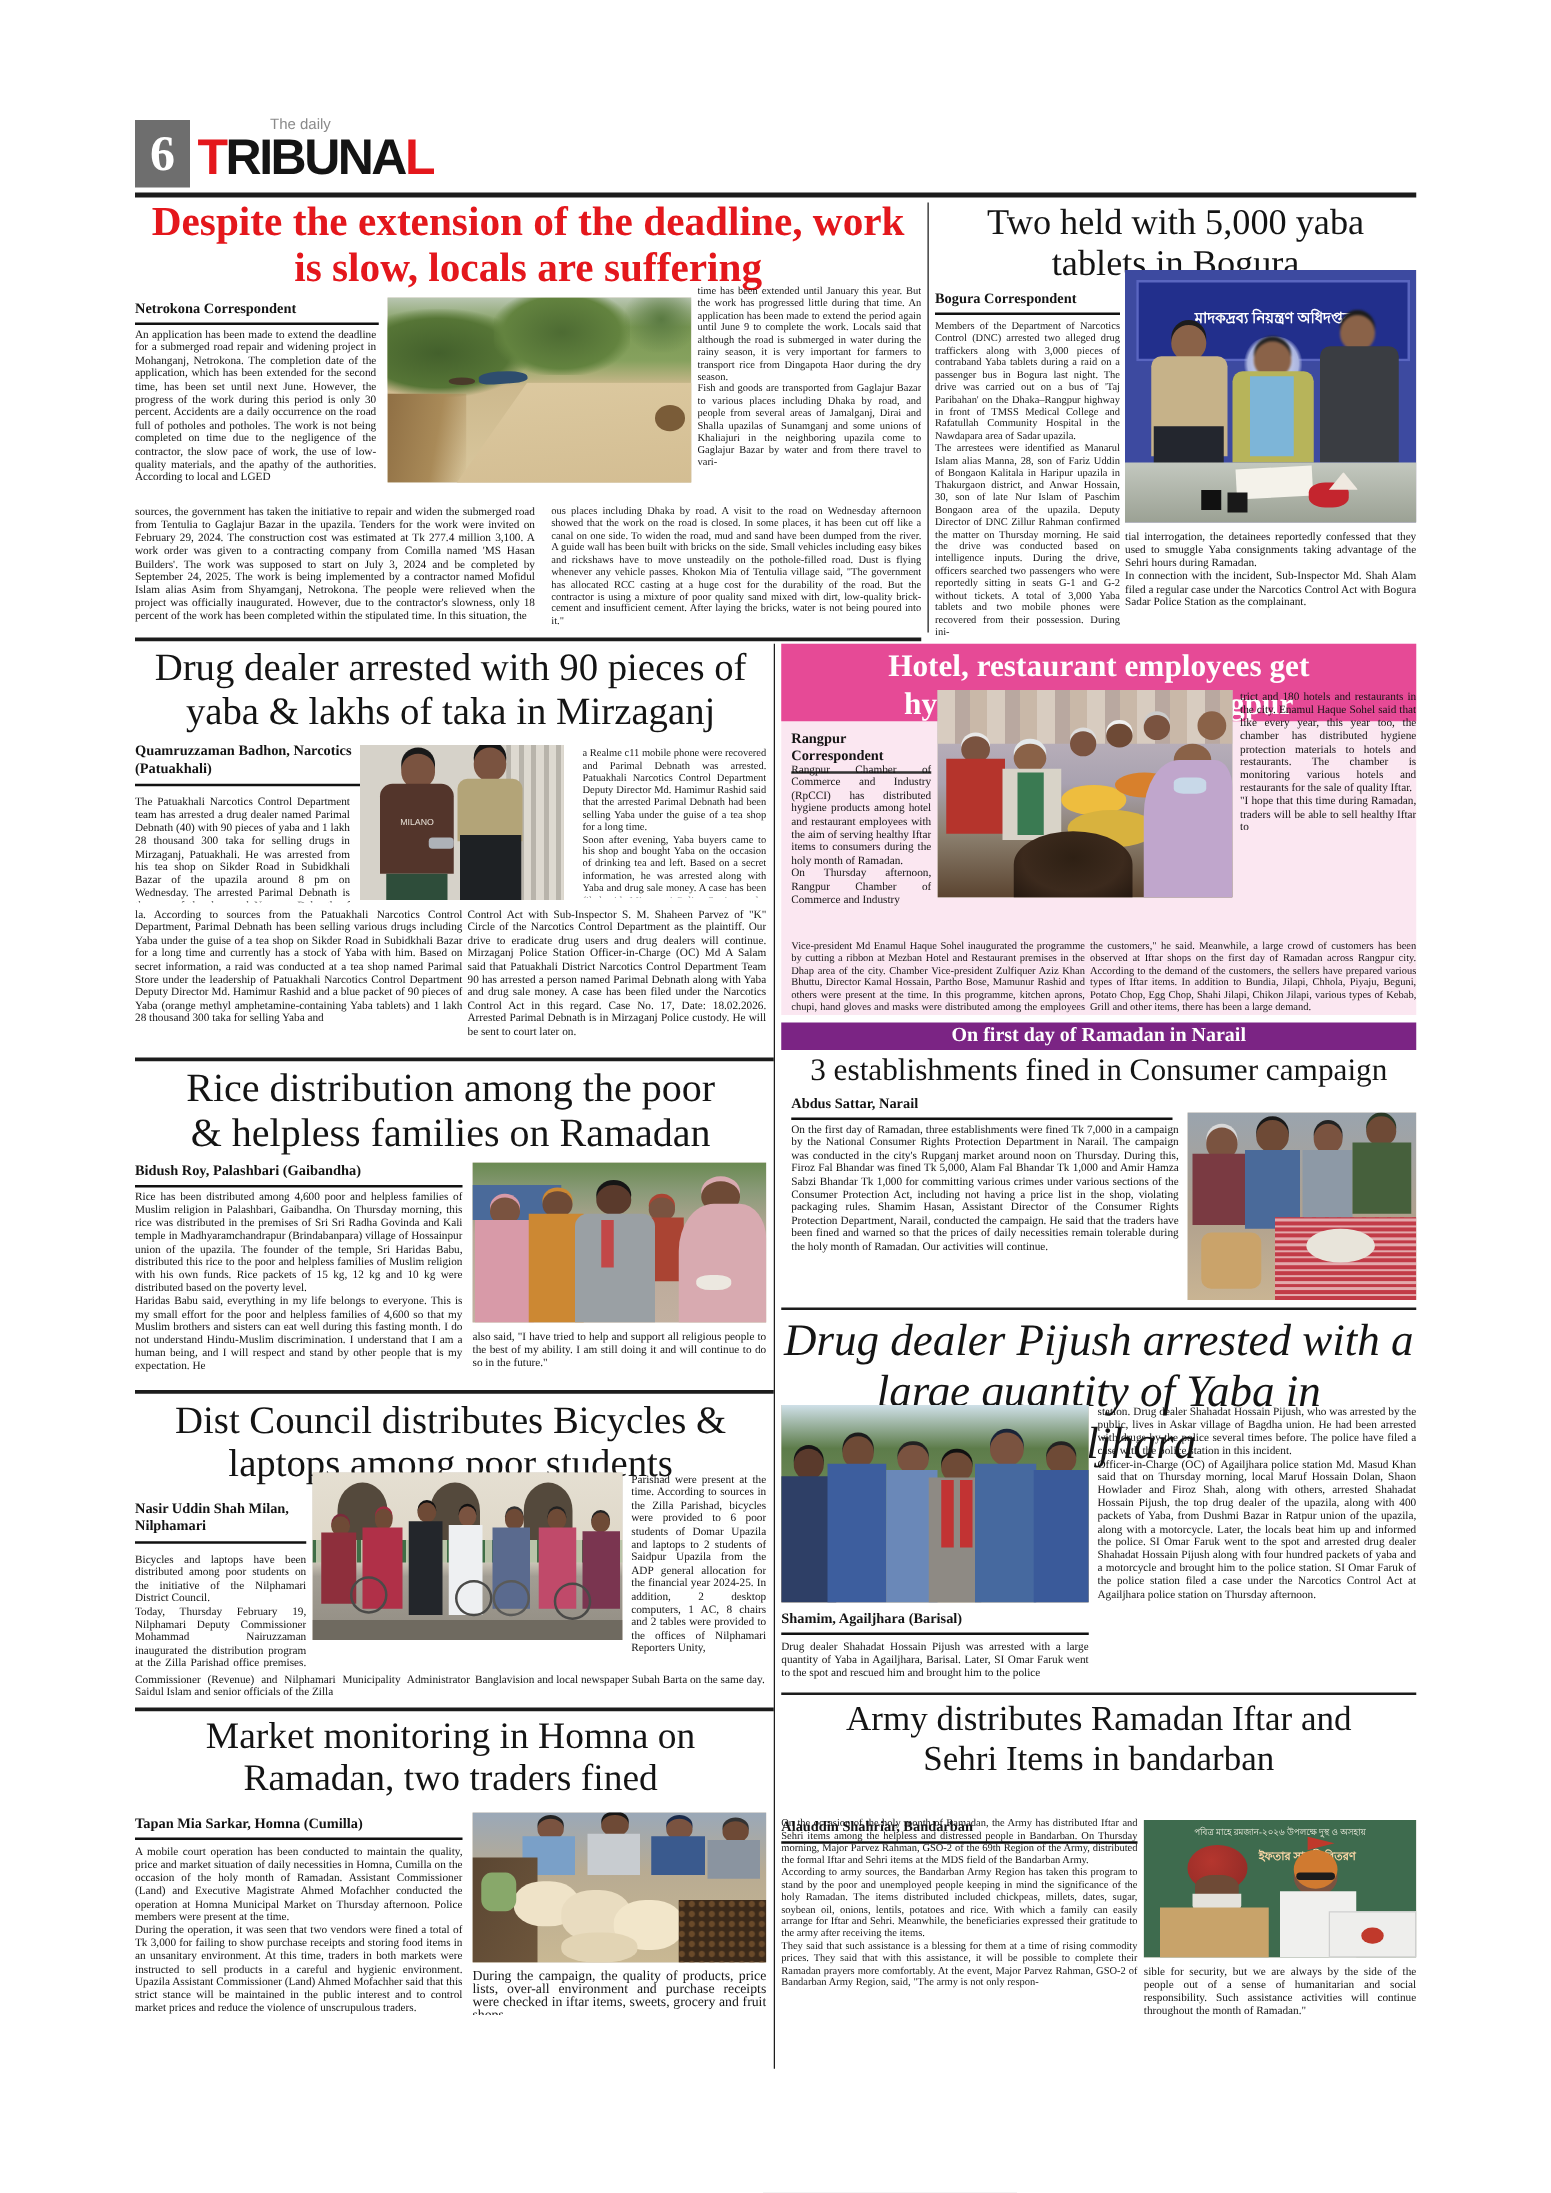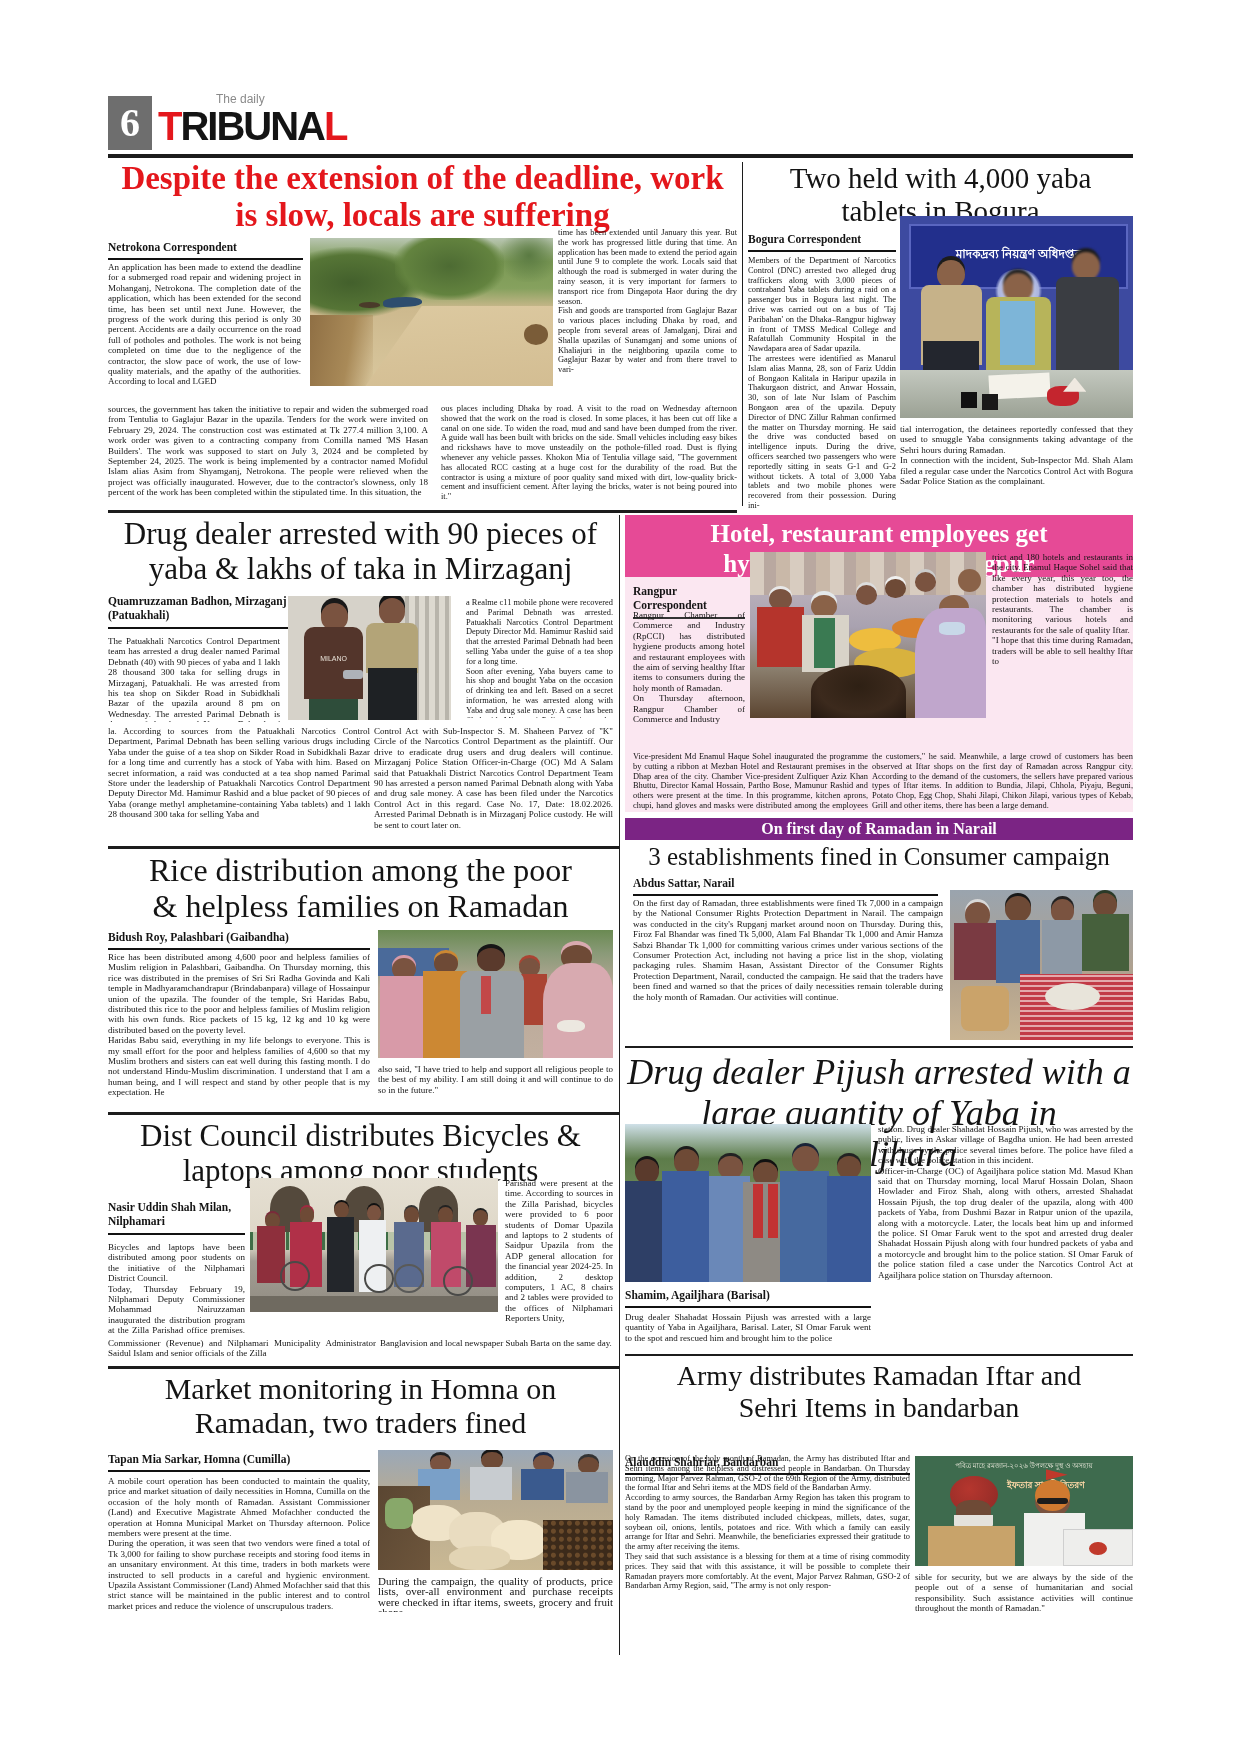--- a/index.html
+++ b/index.html
@@ -77,21 +77,21 @@
       <p>time has been extended until January this year. But the work has progressed little during that time. An application has been made to extend the period again until June 9 to complete the work. Locals said that although the road is submerged in water during the rainy season, it is very important for farmers to transport rice from Dingapota Haor during the dry season.</p>
       <p>Fish and goods are transported from Gaglajur Bazar to various places including Dhaka by road, and people from several areas of Jamalganj, Dirai and Shalla upazilas of Sunamganj and some unions of Khaliajuri in the neighboring upazila come to Gaglajur Bazar by water and from there travel to vari-</p>
     </div>
     <div class="abs bt" style="left:108px; top:404px; width:320px; height:103px;">sources, the government has taken the initiative to repair and widen the submerged road from Tentulia to Gaglajur Bazar in the upazila. Tenders for the work were invited on February 29, 2024. The construction cost was estimated at Tk 277.4 million 3,100. A work order was given to a contracting company from Comilla named 'MS Hasan Builders'. The work was supposed to start on July 3, 2024 and be completed by September 24, 2025. The work is being implemented by a contractor named Mofidul Islam alias Asim from Shyamganj, Netrokona. The people were relieved when the project was officially inaugurated. However, due to the contractor's slowness, only 18 percent of the work has been completed within the stipulated time. In this situation, the</div>
     <div class="abs bt bt-sm" style="left:441px; top:404px; width:296px; height:103px;">ous places including Dhaka by road. A visit to the road on Wednesday afternoon showed that the work on the road is closed. In some places, it has been cut off like a canal on one side. To widen the road, mud and sand have been dumped from the river. A guide wall has been built with bricks on the side. Small vehicles including easy bikes and rickshaws have to move unsteadily on the pothole-filled road. Dust is flying whenever any vehicle passes. Khokon Mia of Tentulia village said, "The government has allocated RCC casting at a huge cost for the durability of the road. But the contractor is using a mixture of poor quality sand mixed with dirt, low-quality brick-cement and insufficient cement. After laying the bricks, water is not being poured into it."</div>
   </div>
   <div class="abs rule-h" style="left:108px; top:510px; width:629px; height:2.5px;"></div>
 
   <div>
     <div class="abs" style="left:748px; top:162px; width:385px;">
-      <div class="hl" style="max-width:340px; margin:0 auto; font-size:29px;">Two held with 4,000 yaba tablets in Bogura</div>
+      <div class="hl" style="max-width:340px; margin:0 auto; font-size:29px;">Two held with 5,000 yaba tablets in Bogura</div>
     </div>
     <div class="abs by" style="left:748px; top:232px; width:148px;">Bogura Correspondent</div>
     <div class="abs bt bt-sm" style="left:748px; top:256px; width:148px; height:252px;">
       <p>Members of the Department of Narcotics Control (DNC) arrested two alleged drug traffickers along with 3,000 pieces of contraband Yaba tablets during a raid on a passenger bus in Bogura last night. The drive was carried out on a bus of 'Taj Paribahan' on the Dhaka–Rangpur highway in front of TMSS Medical College and Rafatullah Community Hospital in the Nawdapara area of Sadar upazila.</p>
       <p>The arrestees were identified as Manarul Islam alias Manna, 28, son of Fariz Uddin of Bongaon Kalitala in Haripur upazila in Thakurgaon district, and Anwar Hossain, 30, son of late Nur Islam of Paschim Bongaon area of the upazila. Deputy Director of DNC Zillur Rahman confirmed the matter on Thursday morning. He said the drive was conducted based on intelligence inputs. During the drive, officers searched two passengers who were reportedly sitting in seats G-1 and G-2 without tickets. A total of 3,000 Yaba tablets and two mobile phones were recovered from their possession. During ini-</p>
     </div>
 
     <div class="photo" style="left:900px; top:216px; width:233px; height:202px;">
       <div class="pp" style="inset:0; background:#3d4aa0;"></div>
       <div class="pp" style="left:4%; top:4%; width:92%; height:30%; background:#222f8c; border:2px solid #5a66c0; color:#fff; font-weight:bold; font-size:12px; text-align:center; line-height:56px; overflow:hidden;">মাদকদ্রব্য নিয়ন্ত্রণ অধিদপ্তর</div>
@@ -113,21 +113,21 @@
     </div>
 
     <div class="abs bt" style="left:900px; top:424px; width:233px; height:84px;">
       <p>tial interrogation, the detainees reportedly confessed that they used to smuggle Yaba consignments taking advantage of the Sehri hours during Ramadan.</p>
       <p>In connection with the incident, Sub-Inspector Md. Shah Alam filed a regular case under the Narcotics Control Act with Bogura Sadar Police Station as the complainant.</p>
     </div>
   </div>
 
   <div>
     <div class="abs hl" style="left:108px; top:516px; width:505px; font-size:31px;">Drug dealer arrested with 90 pieces of yaba &amp; lakhs of taka in Mirzaganj</div>
-    <div class="abs by" style="left:108px; top:594px; width:200px;">Quamruzzaman Badhon, Mirzaganj (Patuakhali)</div>
+    <div class="abs by" style="left:108px; top:594px; width:200px;">Quamruzzaman Badhon, Narcotics (Patuakhali)</div>
     <div class="abs bt" style="left:108px; top:636px; width:172px; height:86px;">The Patuakhali Narcotics Control Department team has arrested a drug dealer named Parimal Debnath (40) with 90 pieces of yaba and 1 lakh 28 thousand 300 taka for selling drugs in Mirzaganj, Patuakhali. He was arrested from his tea shop on Sikder Road in Subidkhali Bazar of the upazila around 8 pm on Wednesday. The arrested Parimal Debnath is the son of the deceased Narayan Debnath of Purba Subidkhali village of the upazi-</div>
 
     <div class="photo" style="left:288px; top:596px; width:163px; height:124px;">
       <div class="pp" style="inset:0; background:#d6d2c9;"></div>
       <div class="pp" style="left:72%; top:0; width:28%; height:100%; background:repeating-linear-gradient(90deg,#b8b4ab 0 4px,#ddd9d0 4px 10px);"></div>
       <div class="pp head" style="left:20%; top:6%; width:17%; height:22%; background:#7a5340; box-shadow:0 -5px 0 #191919; filter:blur(.5px);"></div>
       <div class="pp" style="left:10%; top:25%; width:36%; height:58%; background:#53352b; border-radius:10px 10px 0 0; color:#e8e2d8; font-family:'Liberation Sans',sans-serif; font-size:7px; text-align:center; padding-top:28px; box-sizing:border-box;">MILANO</div>
       <div class="pp" style="left:13%; top:83%; width:30%; height:17%; background:#2e4d3a;"></div>
       <div class="pp head" style="left:56%; top:2%; width:16%; height:21%; background:#7a5340; box-shadow:0 -5px 0 #161616;"></div>
       <div class="pp" style="left:48%; top:22%; width:32%; height:40%; background:#b3a478; border-radius:8px 8px 0 0;"></div>

